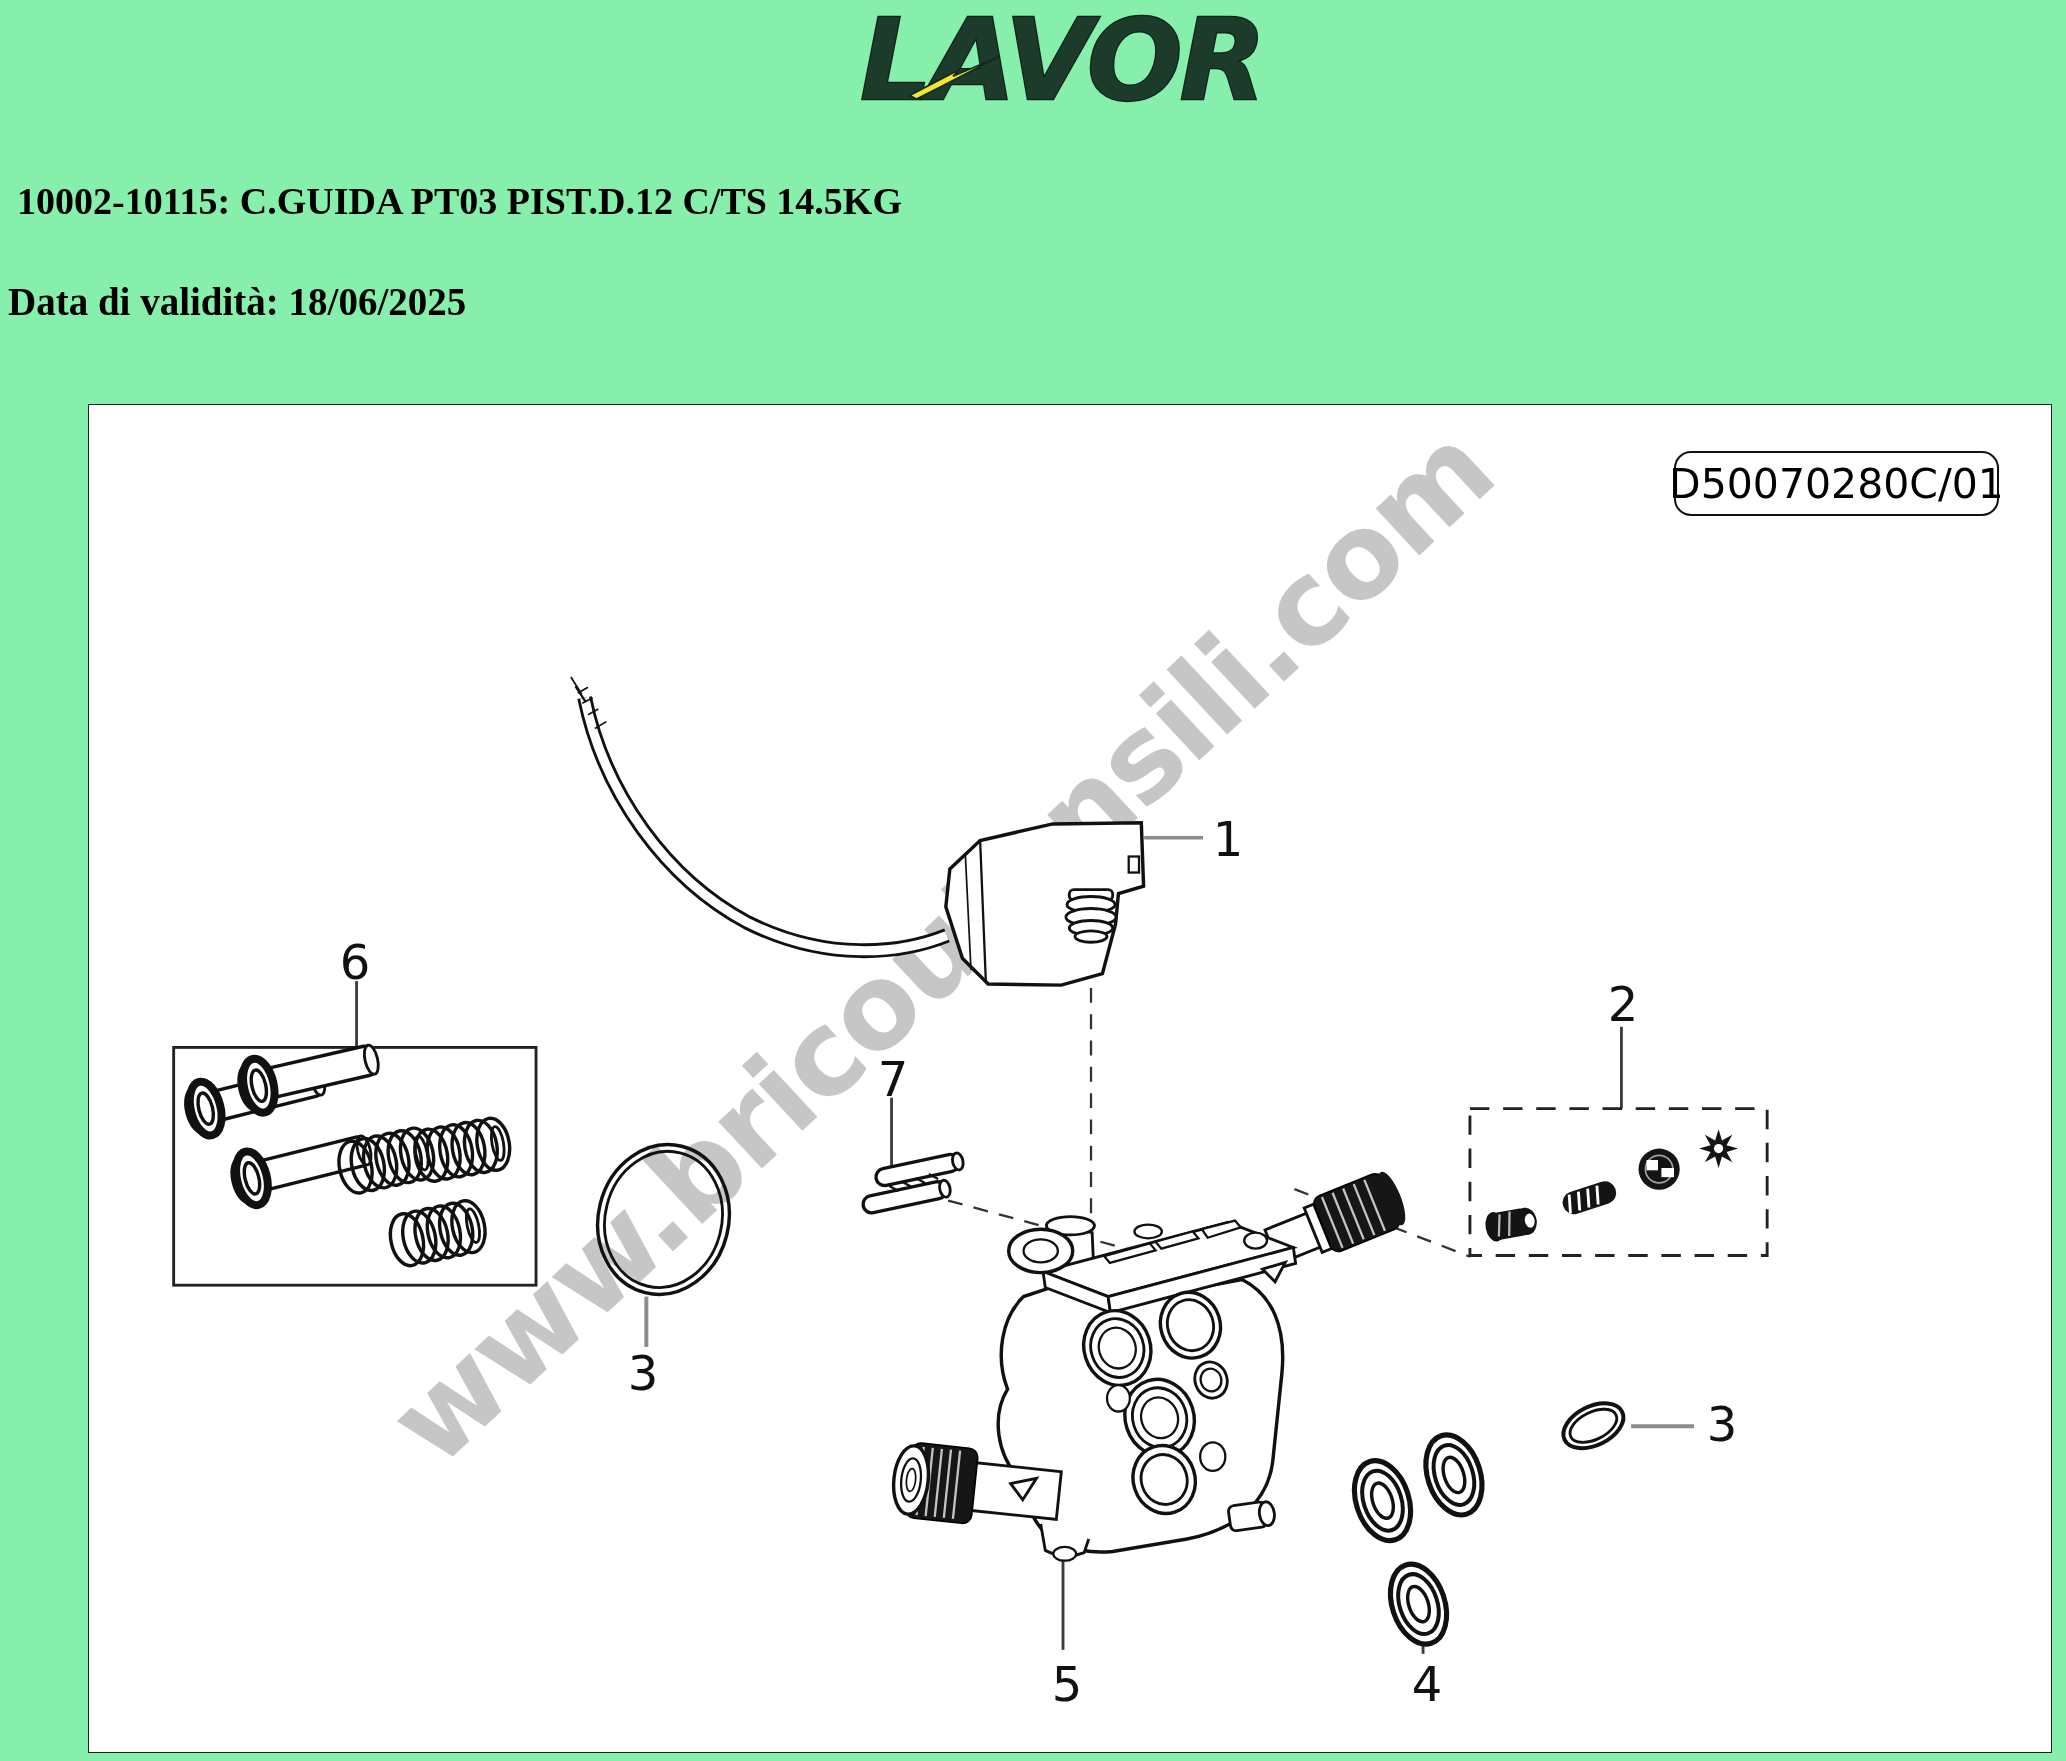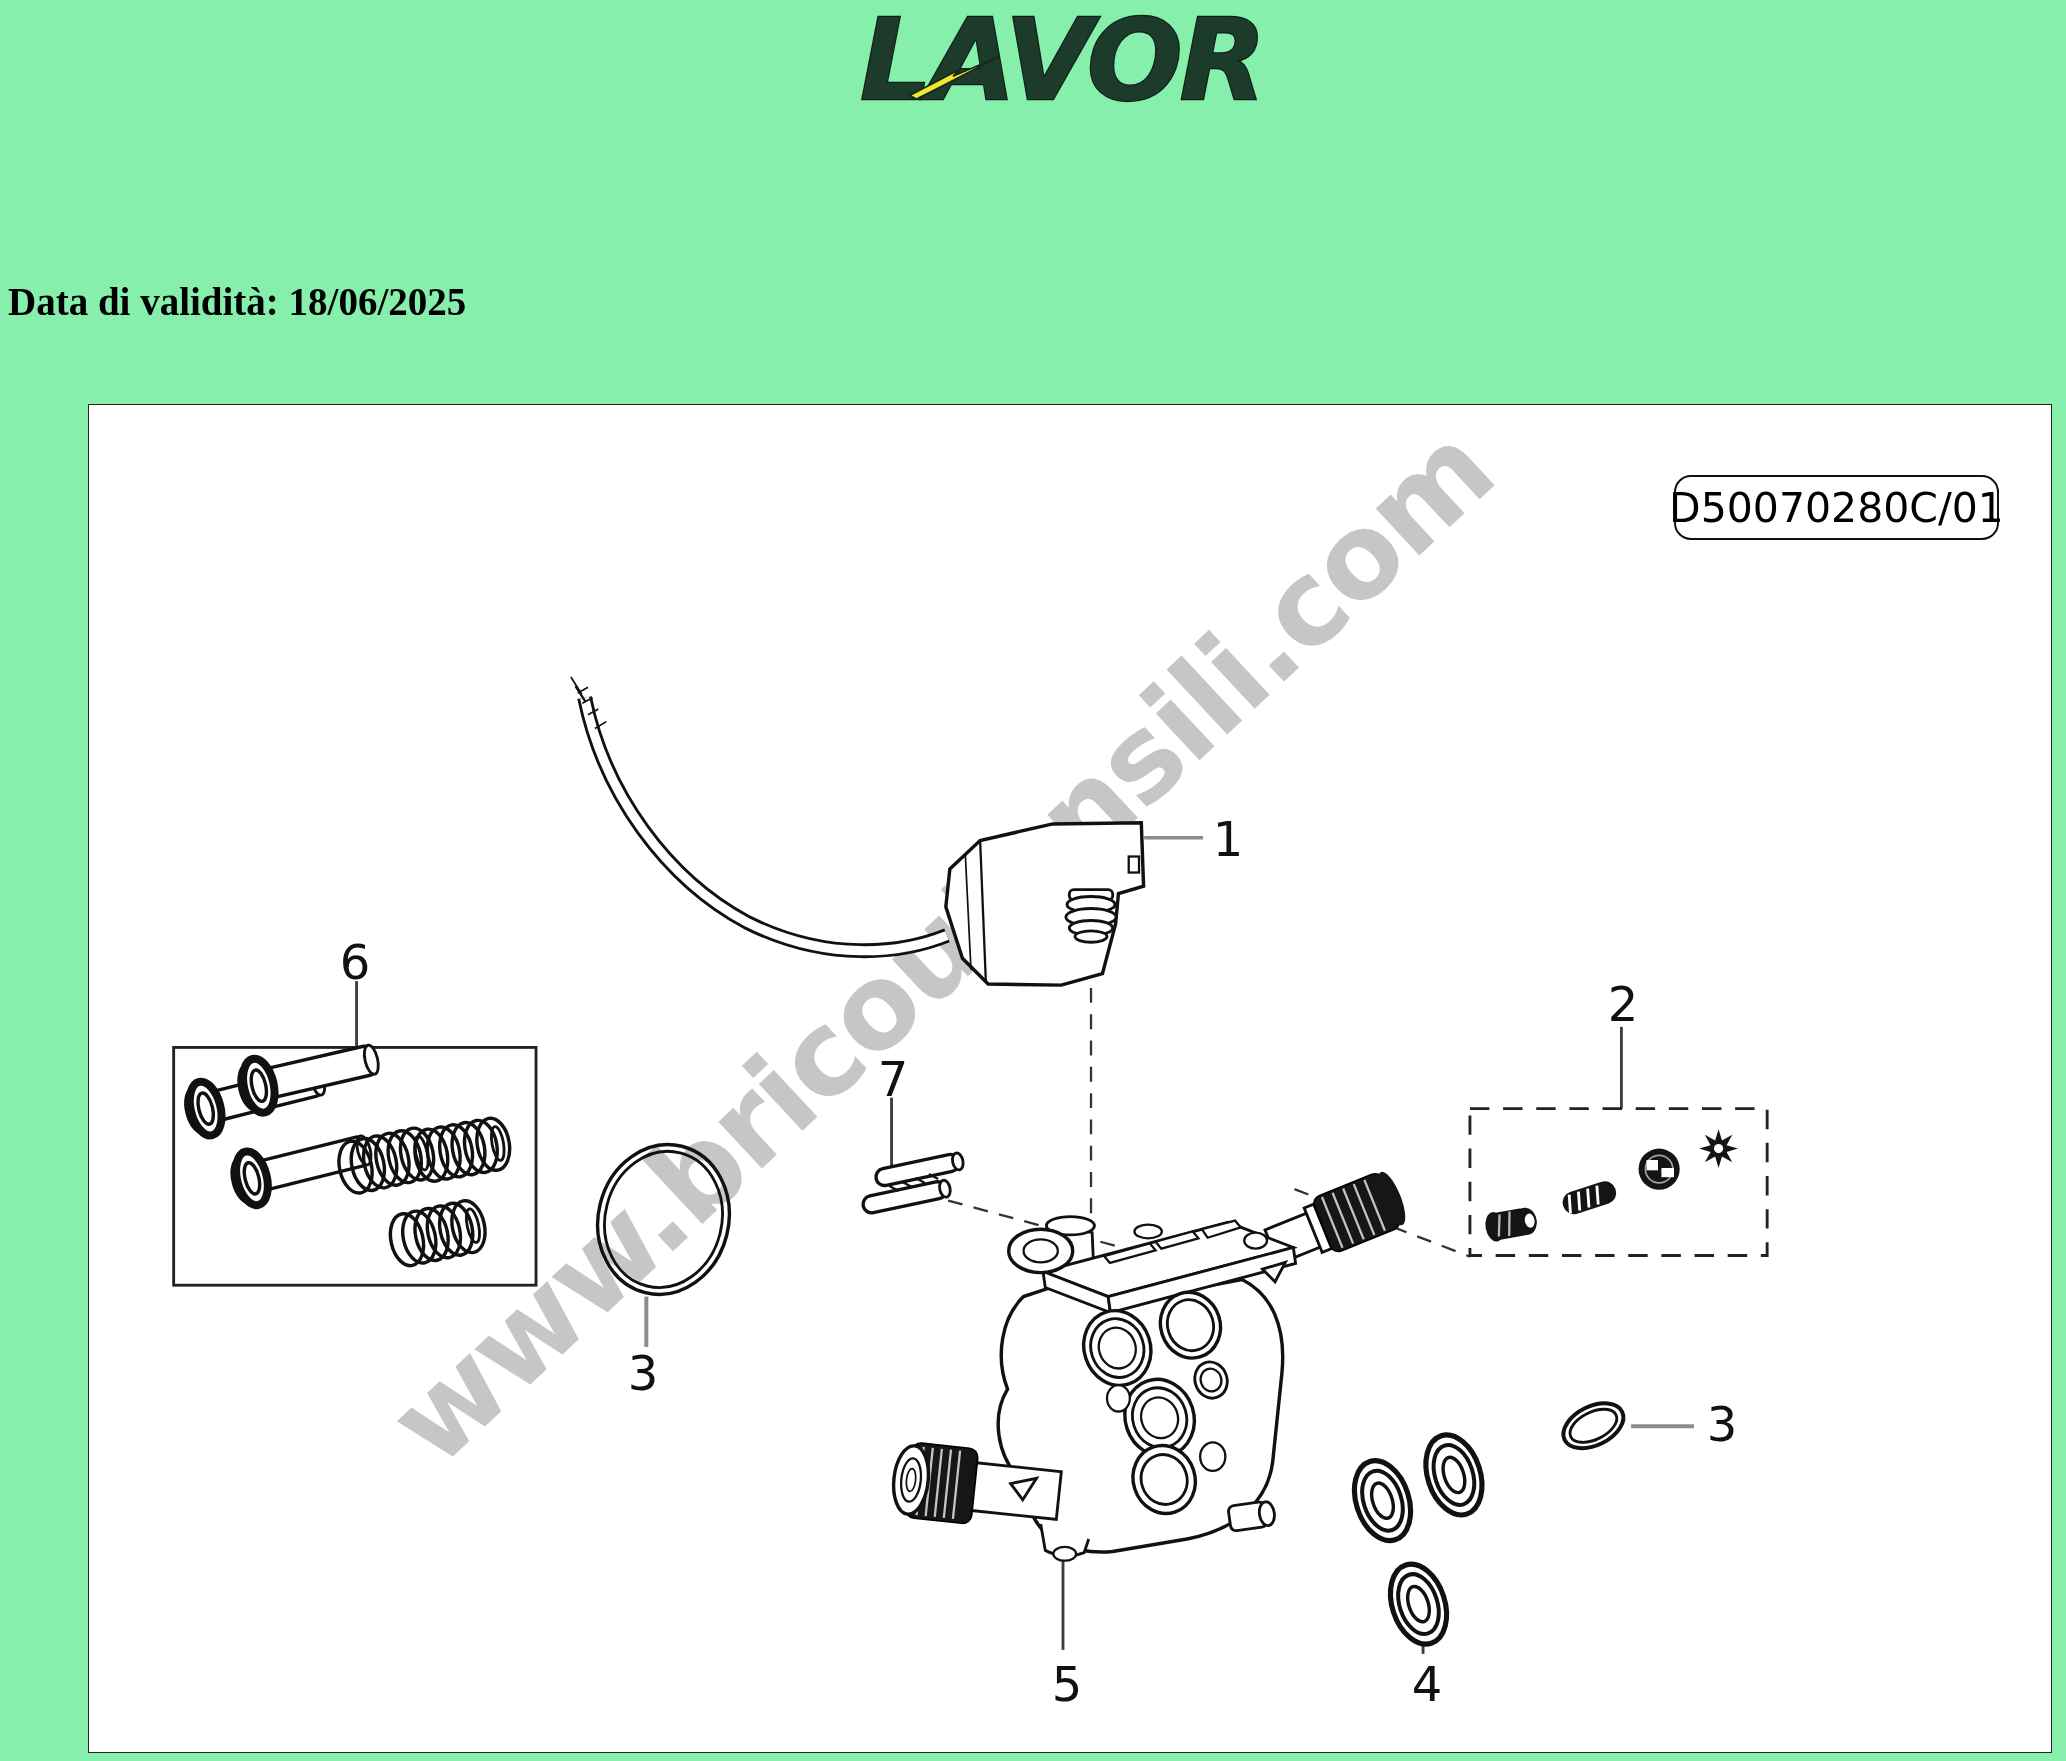--- a/index.html
+++ b/index.html
@@ -15,34 +15,35 @@
   
   .diagram{position:absolute;left:88px;top:404px;width:1964px;height:1349px;
            border:1.7px solid #222;box-sizing:border-box;background:#fff;}
   .watermark{position:absolute;left:852px;top:541px;transform:translate(-50%,-50%) rotate(-43deg);
              font-family:"DejaVu Sans",sans-serif;font-weight:bold;font-size:117px;
              letter-spacing:-2.3px;color:#bdbdbd;opacity:.85;white-space:nowrap;z-index:1;}
   .art{position:absolute;left:0;top:0;width:1960px;height:1346px;z-index:2;}
   .code-box{position:absolute;left:1585px;top:46px;width:325px;height:65px;
             border:2.3px solid #111;border-radius:17px;box-sizing:border-box;
             display:flex;align-items:center;justify-content:center;
-            font-family:"DejaVu Sans",sans-serif;font-size:41px;z-index:3;background:#fff;margin-top:24px;}
+            font-family:"DejaVu Sans",sans-serif;font-size:41px;z-index:3;background:#fff;}
   .callout{position:absolute;transform:translate(-50%,-50%);
            font-family:"DejaVu Sans",sans-serif;font-size:48px;color:#111;z-index:3;}
 </style>
 </head>
 <body>
 
 <div class="page">
 
   <svg class="logo" viewBox="0 0 780 205">
     <text x="390" y="170" text-anchor="middle" font-family="DejaVu Sans, sans-serif" font-style="italic" font-weight="bold" font-size="198" letter-spacing="-6" fill="#1c3b2b" stroke="#0c2018" stroke-width="4" paint-order="stroke">LAVOR</text>
     <polygon points="124,164 212,118 200,130 280,96 176,150 136,170" fill="#f2e72e" stroke="#13291d" stroke-width="3"></polygon>
   </svg>
 
+  <h1 class="page-title">10002-10115: C.GUIDA PT03 PIST.D.12 C/TS 14.5KG</h1>
   <p class="validity">Data di validità: 18/06/2025</p>
 
   <div class="diagram">
 
     <div class="watermark">www.bricoutensili.com</div>
 
     <div class="code-box">
       <span>D50070280C/01</span>
     </div>
 

